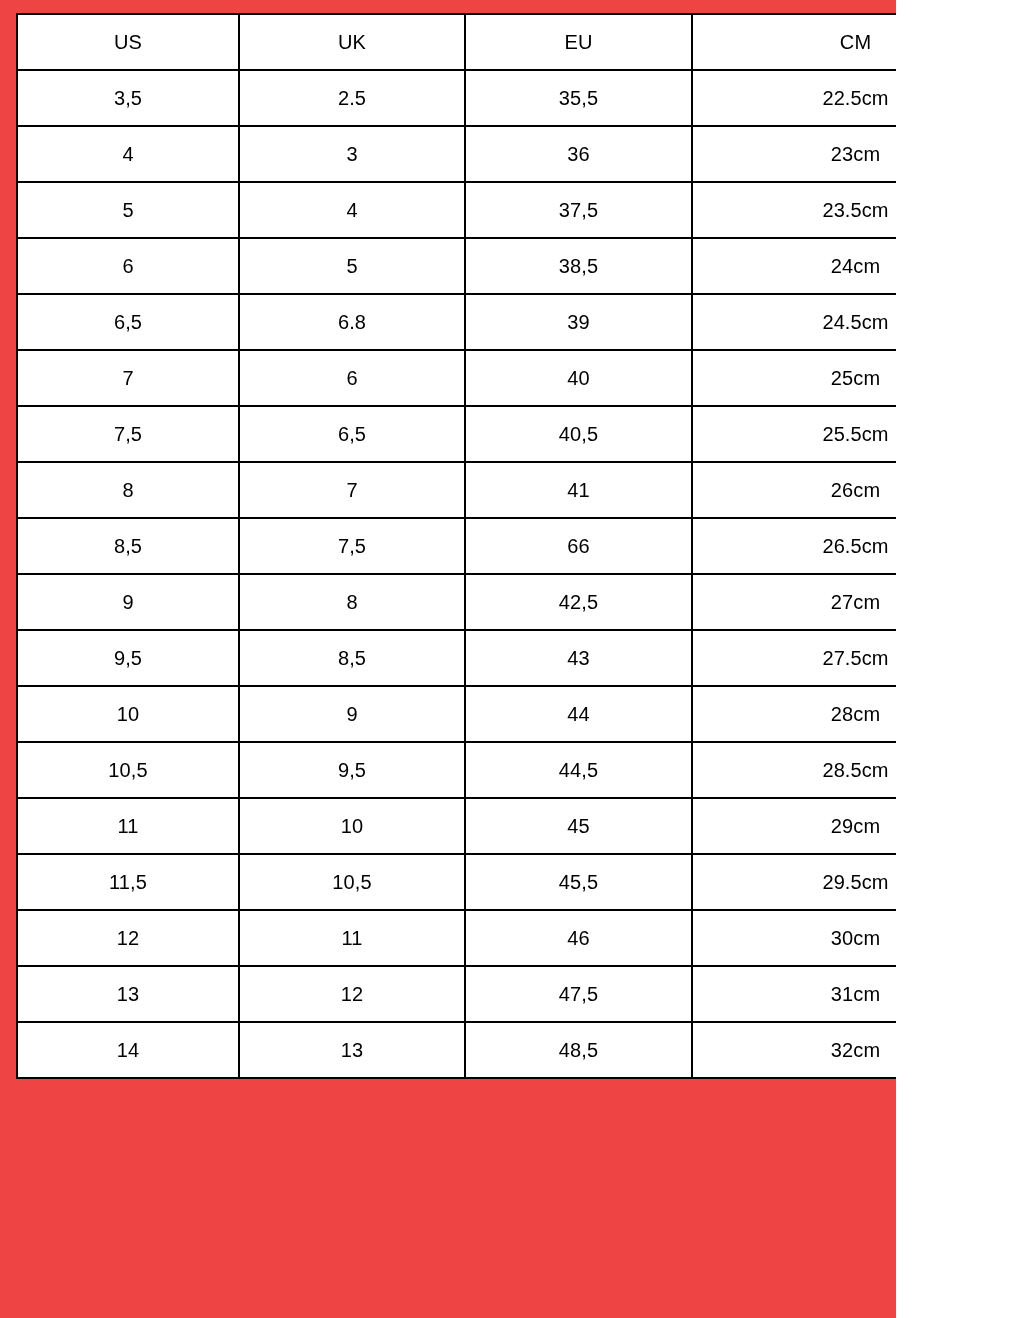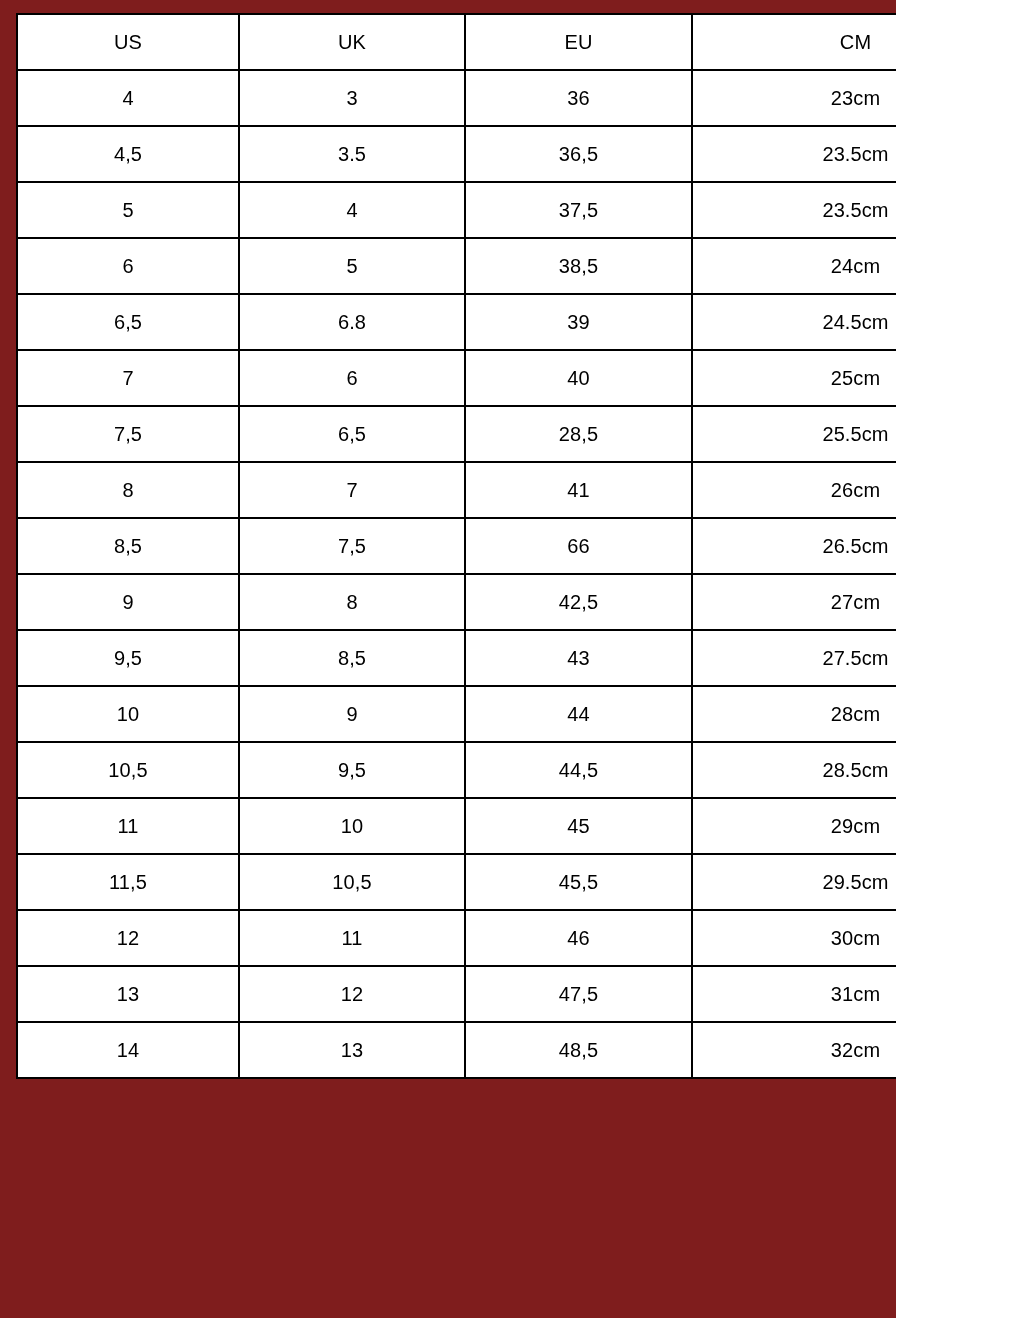--- a/index.html
+++ b/index.html
@@ -11,21 +11,21 @@
     width: 1034px;
     height: 1318px;
     font-family: "Liberation Sans", sans-serif;
     color: #000000;
     -webkit-font-smoothing: antialiased;
   }
   .page {
     position: relative;
     width: 896px;
     height: 1318px;
-    background: #7f1d1d;
+    background: #ef4444;
     overflow: hidden;
   }
   .size-table {
     position: absolute;
     left: 16px;
     top: 13px;
     width: 1002px;
     border-collapse: collapse;
     table-layout: fixed;
   }
@@ -64,30 +64,30 @@
     <thead>
       <tr id="header-row">
           <th>US</th>
           <th>UK</th>
           <th>EU</th>
           <th>CM</th>
         </tr>
     </thead>
     <tbody id="table-body">
         <tr>
+          <td>3,5</td>
+          <td>2.5</td>
+          <td>35,5</td>
+          <td>22.5cm</td>
+        </tr>
+        <tr>
           <td>4</td>
           <td>3</td>
           <td>36</td>
           <td>23cm</td>
-        </tr>
-        <tr>
-          <td>4,5</td>
-          <td>3.5</td>
-          <td>36,5</td>
-          <td>23.5cm</td>
         </tr>
         <tr>
           <td>5</td>
           <td>4</td>
           <td>37,5</td>
           <td>23.5cm</td>
         </tr>
         <tr>
           <td>6</td>
           <td>5</td>
@@ -102,21 +102,21 @@
         </tr>
         <tr>
           <td>7</td>
           <td>6</td>
           <td>40</td>
           <td>25cm</td>
         </tr>
         <tr>
           <td>7,5</td>
           <td>6,5</td>
-          <td>28,5</td>
+          <td>40,5</td>
           <td>25.5cm</td>
         </tr>
         <tr>
           <td>8</td>
           <td>7</td>
           <td>41</td>
           <td>26cm</td>
         </tr>
         <tr>
           <td>8,5</td>

